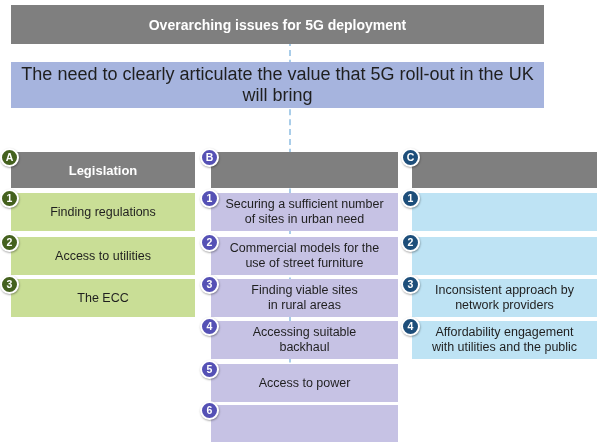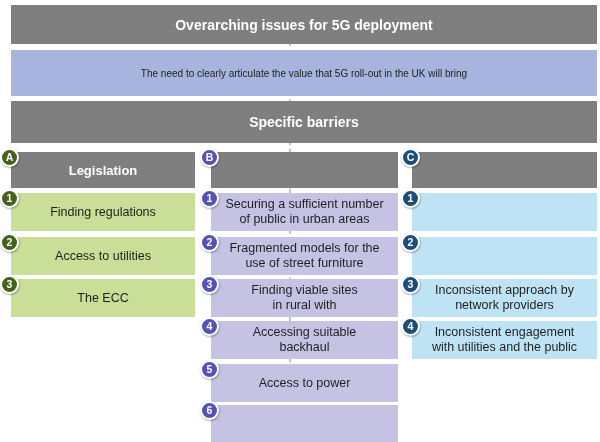--- a/index.html
+++ b/index.html
@@ -8,23 +8,23 @@
     font-family:"Liberation Sans", sans-serif;color:var(--text-dark,#1f1f1f);
   }
   .dashline{
     position:absolute;left:289px;top:40px;height:372px;width:0;
     border-left:2px dashed var(--dash-line,#a9cde9);z-index:0;
   }
   .bar,.hdr,.cell{
     position:absolute;z-index:1;display:flex;align-items:center;justify-content:center;
     text-align:center;box-sizing:border-box;
   }
-  .bar{left:11px;width:586px;}
+  .bar{left:11px;width:533px;}
   .bar1{top:5px;height:39px;background:var(--bar-gray,#7f7f7f);color:#fff;font-weight:bold;font-size:14px;}
-  .bar2{top:50px;height:46px;background:var(--bar-periwinkle,#a6b4de);font-size:10px;}
+  .bar2{top:62px;height:46px;background:var(--bar-periwinkle,#a6b4de);font-size:18px;}
   .bar3{top:101px;height:42px;background:var(--bar-gray,#7f7f7f);color:#fff;font-weight:bold;font-size:14px;}
   .colA{left:11px;width:184px;}
   .colB{left:211px;width:187px;}
   .colC{left:412px;width:185px;}
   .hdr{top:152px;height:36px;background:var(--bar-gray,#7f7f7f);color:#fff;font-weight:bold;font-size:13px;}
   .cell{height:38px;font-size:12.5px;line-height:15px;white-space:pre-line;padding:2px 6px;}
   .cA{background:var(--green-cell,#c9de96);}
   .cB{background:var(--purple-cell,#c6c2e4);}
   .cC{background:var(--blue-cell,#bee3f4);}
   .r1{top:193px;}
@@ -45,21 +45,20 @@
 </style>
 </head>
 <body>
 
 <div class="canvas">
 
   <div class="dashline"></div>
 
   <div class="bar bar1">Overarching issues for 5G deployment</div>
   <div class="bar bar2">The need to clearly articulate the value that 5G roll-out in the UK will bring</div>
-  <div class="bar bar3">Specific barriers</div>
 
   <div class="hdr colA">
     <span class="badge bg-g">A</span>
     <span>Legislation</span>
   </div>
   <div class="hdr colB">
     <span class="badge bg-p">B</span>
   </div>
   <div class="hdr colC">
     <span class="badge bg-b">C</span>
@@ -74,31 +73,31 @@
     <span>Access to utilities</span>
   </div>
   <div class="cell cA colA r3">
     <span class="badge bg-g">3</span>
     <span>The ECC</span>
   </div>
 
   <div class="cell cB colB r1">
     <span class="badge bg-p">1</span>
     <span>Securing a sufficient number
-of public in urban areas</span>
+of sites in urban need</span>
   </div>
   <div class="cell cB colB r2">
     <span class="badge bg-p">2</span>
-    <span>Fragmented models for the
+    <span>Commercial models for the
 use of street furniture</span>
   </div>
   <div class="cell cB colB r3">
     <span class="badge bg-p">3</span>
     <span>Finding viable sites
-in rural with</span>
+in rural areas</span>
   </div>
   <div class="cell cB colB r4">
     <span class="badge bg-p">4</span>
     <span>Accessing suitable
 backhaul</span>
   </div>
   <div class="cell cB colB r5">
     <span class="badge bg-p">5</span>
     <span>Access to power</span>
   </div>
@@ -112,17 +111,17 @@
   <div class="cell cC colC r2">
     <span class="badge bg-b">2</span>
   </div>
   <div class="cell cC colC r3">
     <span class="badge bg-b">3</span>
     <span>Inconsistent approach by
 network providers</span>
   </div>
   <div class="cell cC colC r4">
     <span class="badge bg-b">4</span>
-    <span>Inconsistent engagement
+    <span>Affordability engagement
 with utilities and the public</span>
   </div>
 
 </div>
 
 </body></html>

